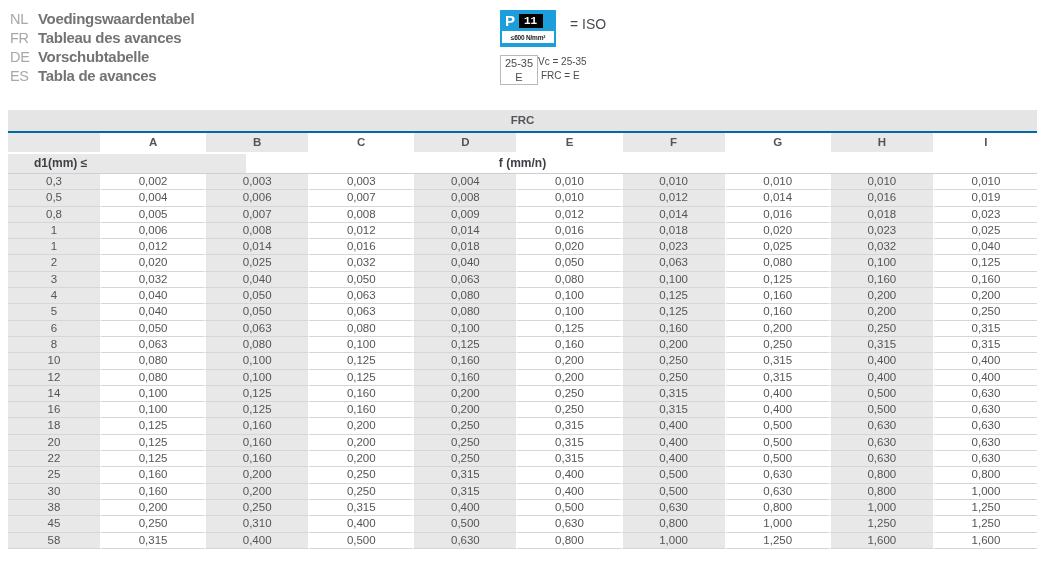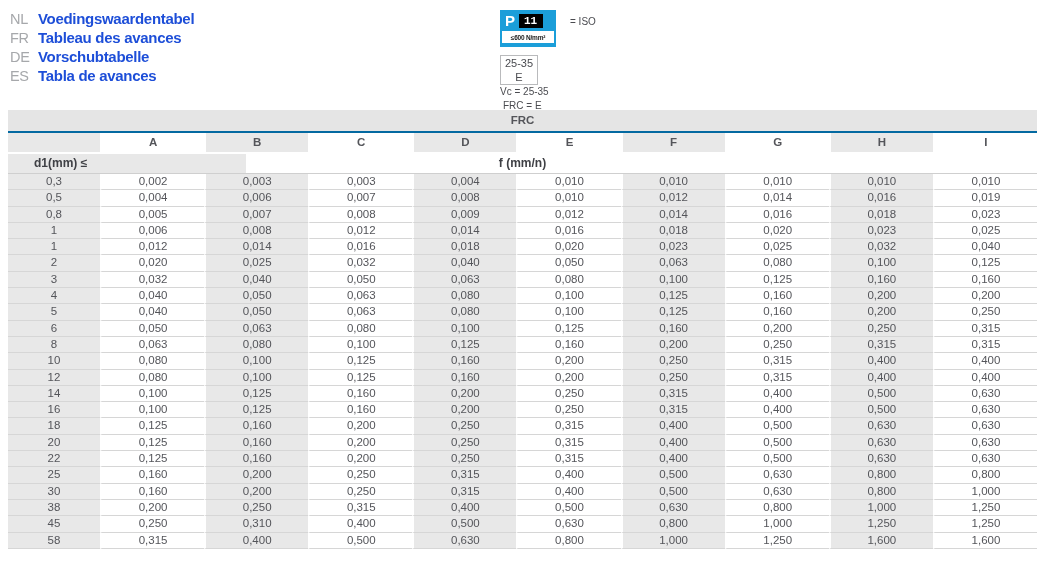--- a/index.html
+++ b/index.html
@@ -8,43 +8,43 @@
     background:#ffffff;
     font-family:"Liberation Sans", sans-serif;
     color:#4d4e53;
     overflow:hidden;
   }
 
   
   .lang-block { position:absolute; left:10px; top:10px; }
   .lang-row { display:flex; align-items:baseline; height:19px; }
   .lang-code { width:28px; color:#a6a8ab; font-size:14.5px; letter-spacing:-0.3px; }
-  .lang-title { color:#1d4ed8; font-size:15px; font-weight:700; letter-spacing:-0.3px; }
+  .lang-title { color:#737373; font-size:15px; font-weight:700; letter-spacing:-0.3px; }
 
   
   .badge-block { position:absolute; left:500px; top:10px; }
   .iso-row { display:flex; align-items:flex-start; }
   .p-badge {
     width:56px; height:37px; background:#1b9ed9;
     display:flex; flex-direction:column; padding:2px 2px 2px 2px; box-sizing:border-box;
   }
   .p-badge-top { display:flex; align-items:center; height:17px; }
   .p-letter { color:#fff; font-weight:700; font-size:15px; padding:0 4px 0 3px; letter-spacing:-0.5px; }
   .p-number {
     background:#000; color:#fff; font-weight:700; font-size:11px;
     width:24px; height:14px; display:flex; align-items:center; justify-content:center;font-family:Liberation Mono, monospace;
   }
   .p-strength {
     margin-top:2px; background:#fff; height:12px;
     display:flex; align-items:center; justify-content:center;
     font-size:6.5px; font-weight:700; color:#1a1a1a; letter-spacing:-0.2px;
   }
-  .iso-eq { margin-left:14px; margin-top:6px; font-size:10px; color:#4a4b50; }
-
-  .vc-row { display:flex; margin-top:8px;flex-direction:column; }
+  .iso-eq { margin-left:14px; margin-top:6px; font-size:14px; color:#4a4b50; }
+
+  .vc-row { display:flex; margin-top:8px; }
   .vc-box {
     width:38px; border:1px solid #b9babc; background:#fff; box-sizing:border-box;
     text-align:center; font-size:11px; color:#4a4b50;
   }
   .vc-box > div { height:14px; line-height:14px; }
   .vc-labels { margin-left:0; font-size:10px; color:#4a4b50; }
   .vc-labels > div { height:14px; line-height:14px; }
   .vc-labels .frc-eq { padding-left:3px; }
 
   

